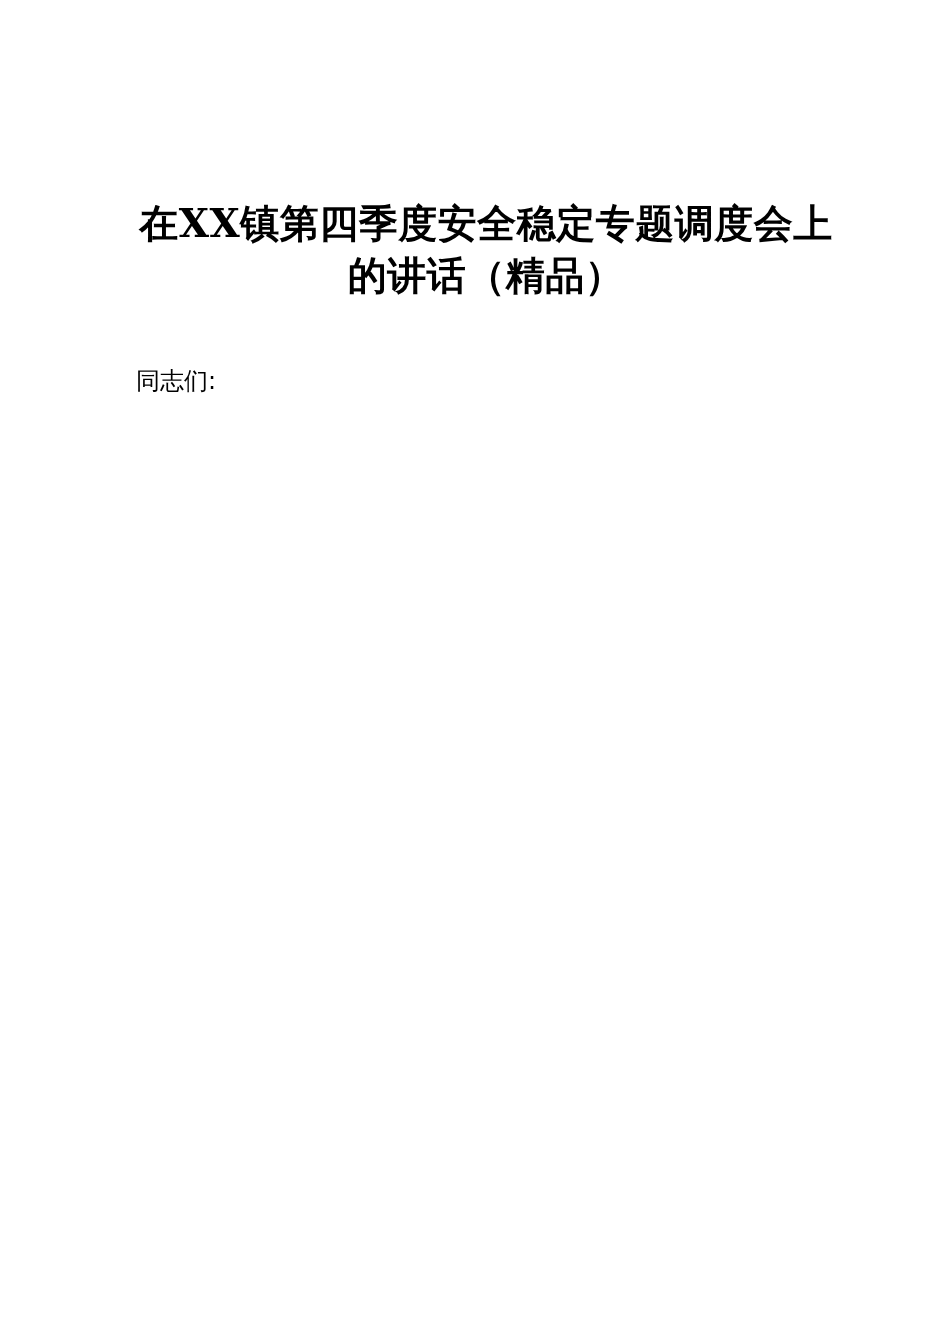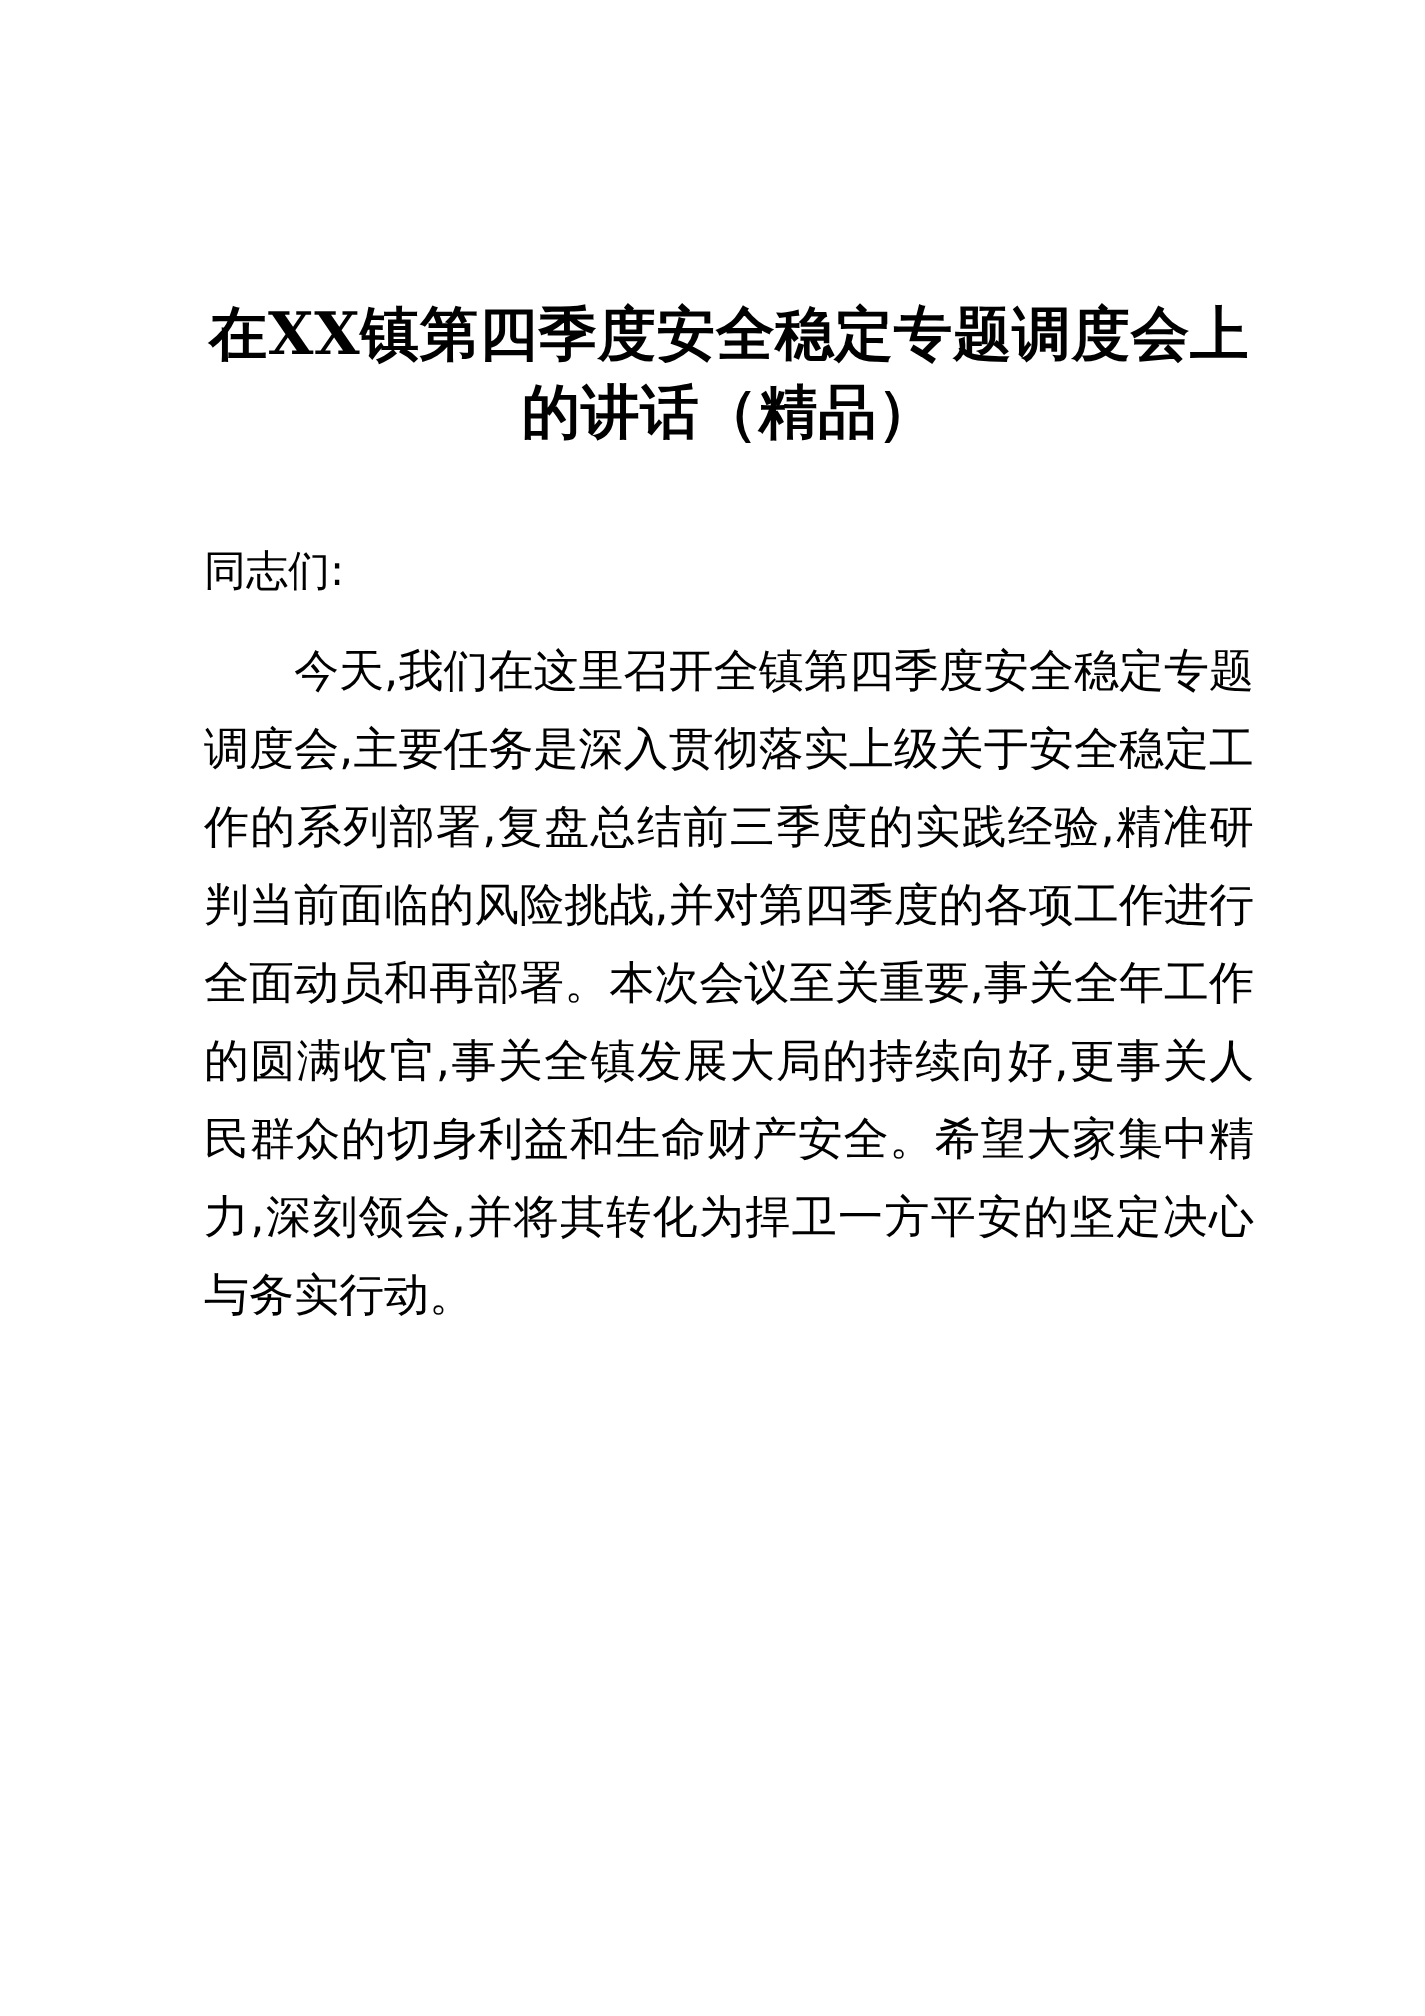--- a/index.html
+++ b/index.html
@@ -44,21 +44,21 @@
     line-height: 52px;
     text-align: center;
     letter-spacing: 0.5px;
     word-break: break-all;
   }
 
   
   .salutation {
     margin: 0;
     padding-top: 54px;
-    font-size: 28px;
+    font-size: 24px;
     line-height: 52px;
     text-align: left;
     word-break: break-all;
   }
 
   p.body-para {
     margin: 0;
     font-size: 30px;
     line-height: 52px;
     text-align: justify;
@@ -86,19 +86,18 @@
 </head>
 <body>
 
 <div class="page">
   <div class="content">
 
     <h1 class="doc-title">在XX镇第四季度安全稳定专题调度会上的讲话（精品）</h1>
 
     <div class="salutation">同志们:</div>
 
-    <p class="body-para first-after-salutation">今天,我们在这里召开全镇第四季度安全稳定专题调度会,主要任务是深入贯彻落实上级关于安全稳定工作的系列部署,复盘总结前三季度的实践经验,精准研判当前面临的风险挑战,并对第四季度的各项工作进行全面动员和再部署。本次会议至关重要,事关全年工作的圆满收官,事关全镇发展大局的持续向好,更事关人民群众的切身利益和生命财产安全。希望大家集中精力,深刻领会,并将其转化为捍卫一方平安的坚定决心与务实行动。</p>
 
 
 
 
   </div>
 </div>
 
 </body></html>

